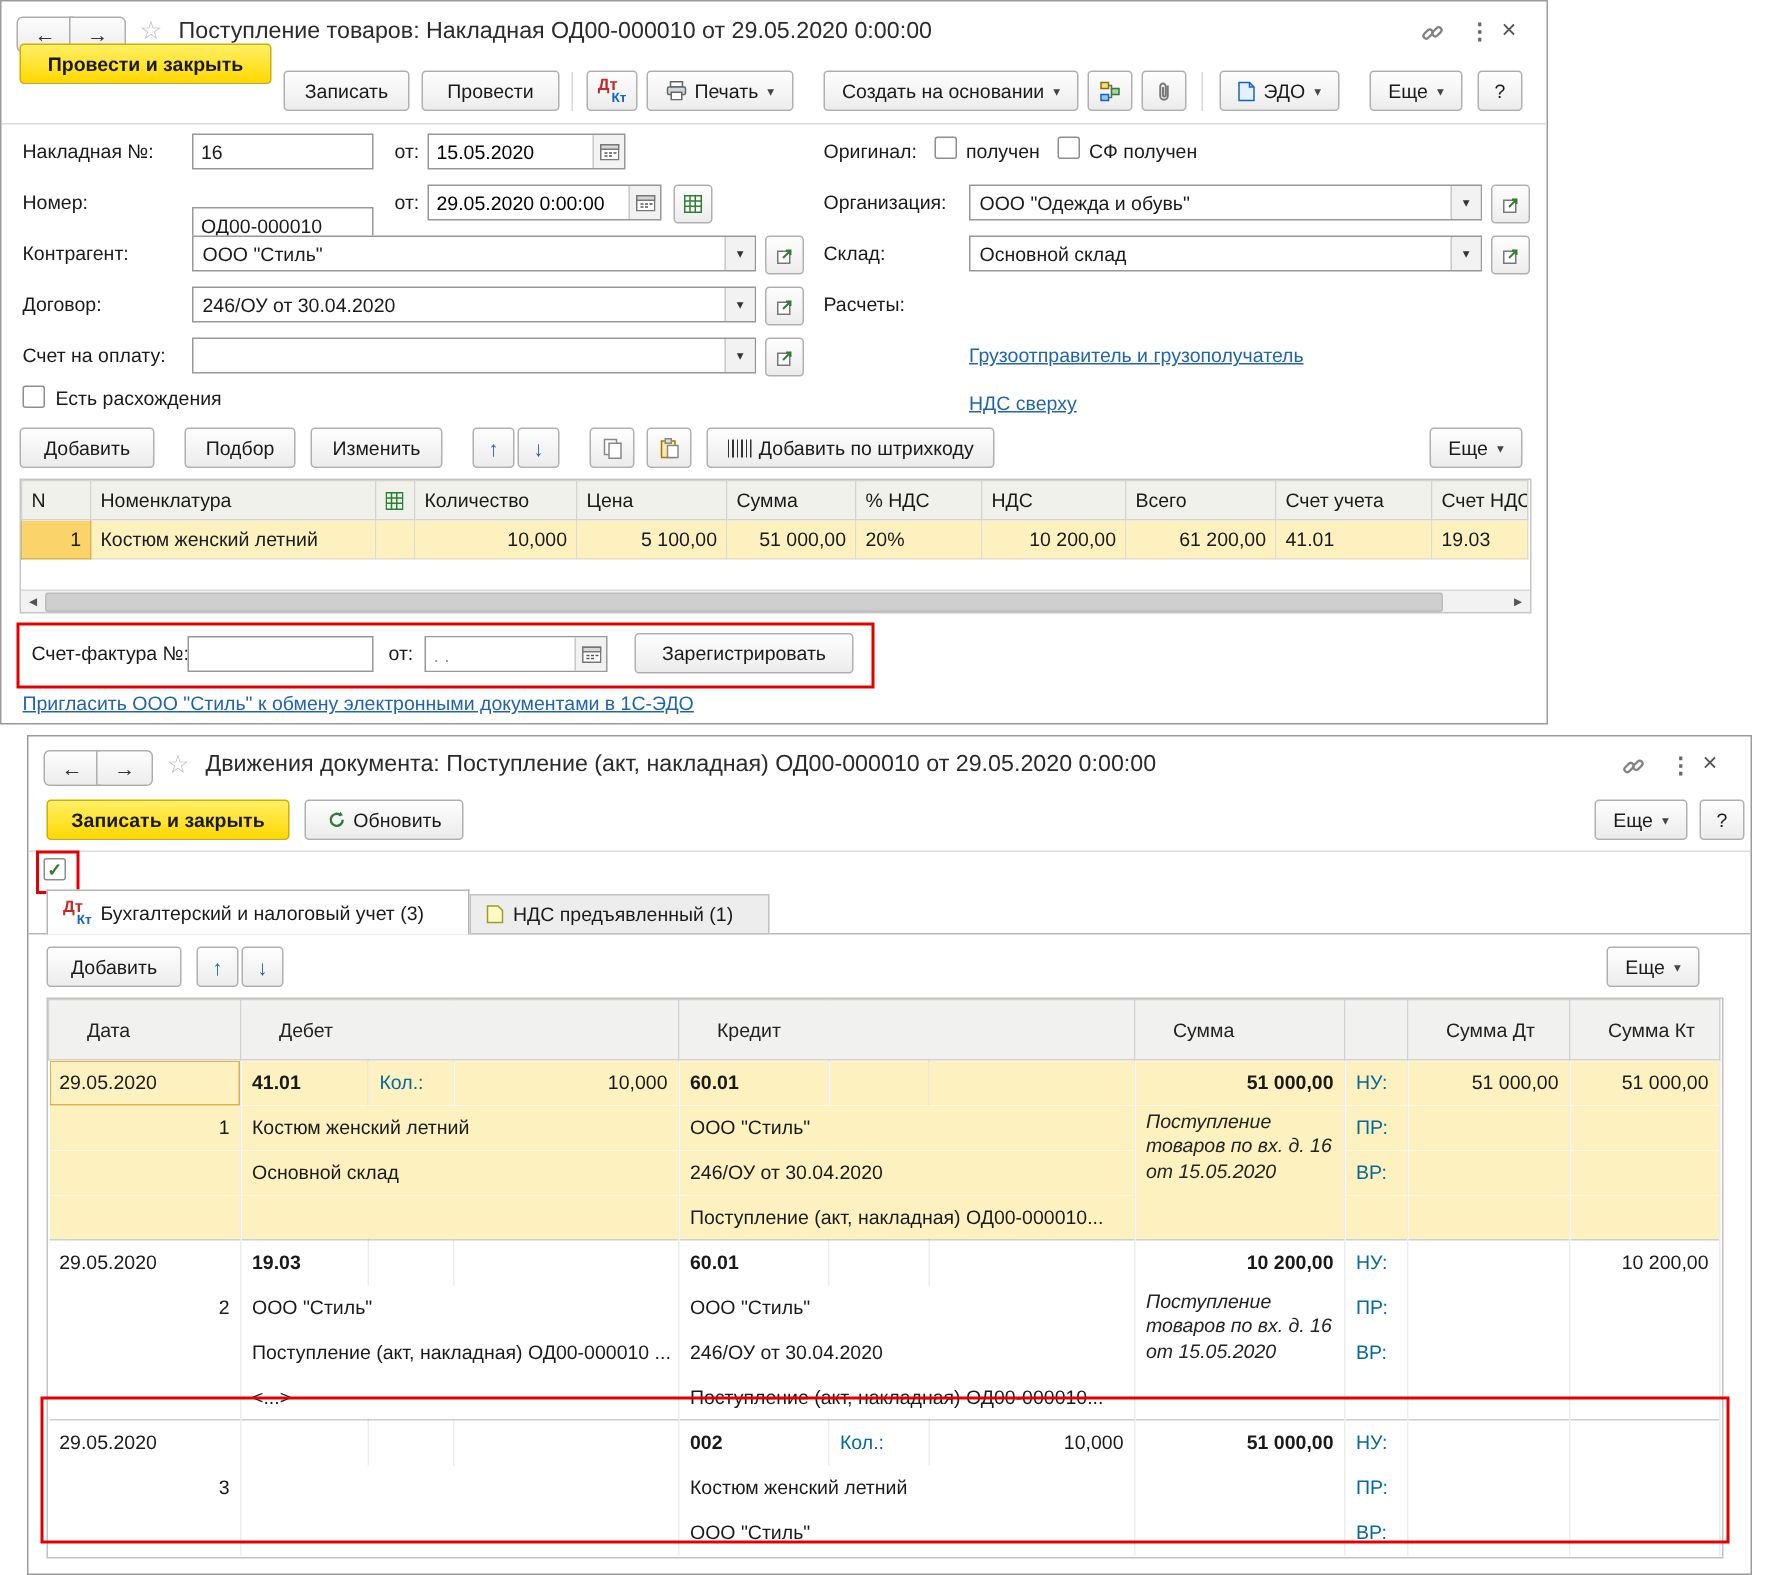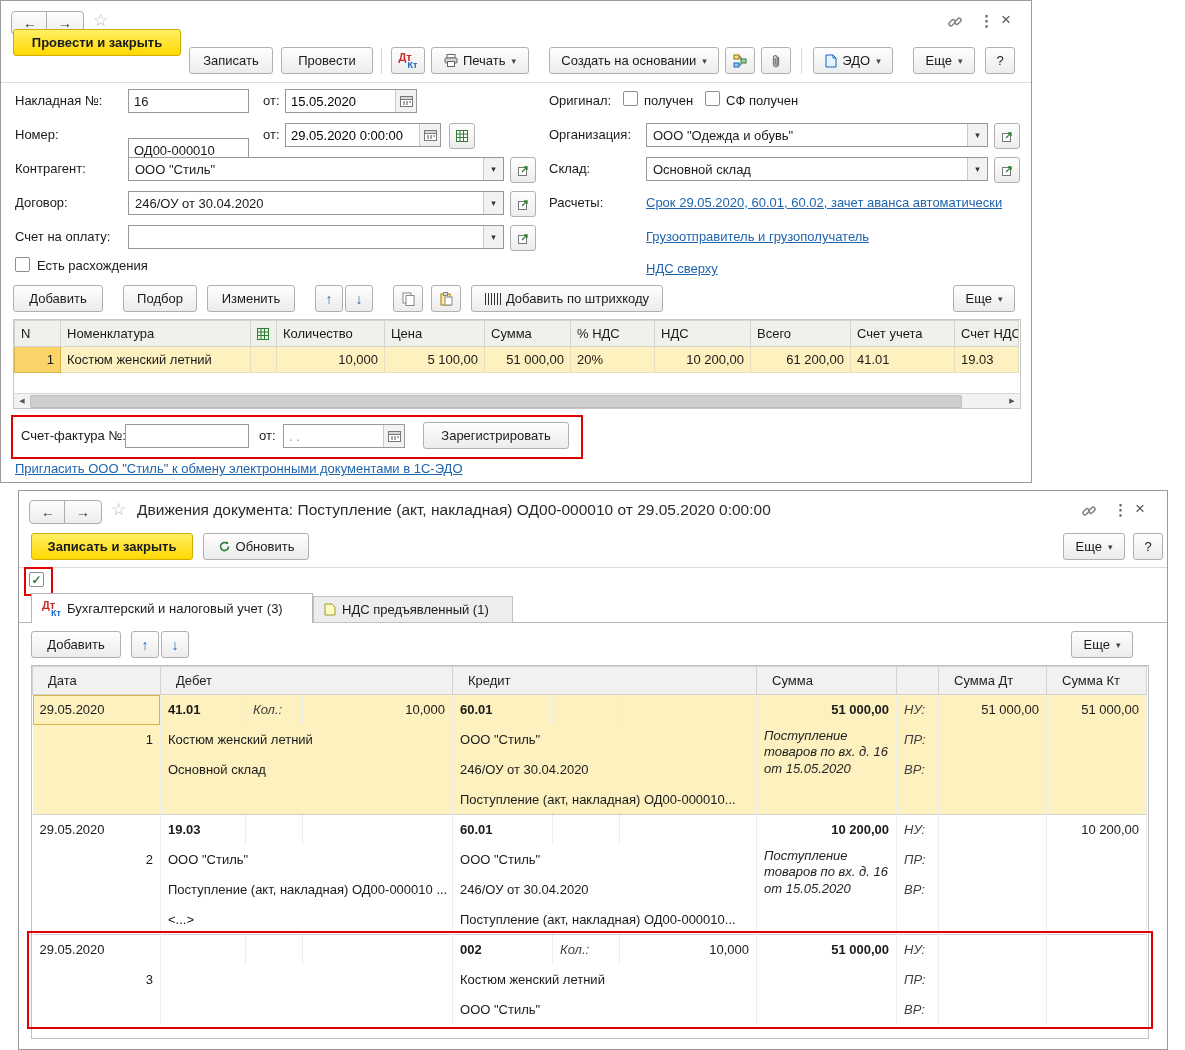--- a/index.html
+++ b/index.html
@@ -47,43 +47,44 @@
 .scrollthumb{position:absolute;left:16px;top:1px;height:11px;width:930px;background:#cfcfcf;border:1px solid #bdbdbd;border-radius:2px;cursor:pointer}
 .graypanel{position:absolute;background:#ebebeb}
 .grayval{position:absolute;height:24px;background:#e0e0e0;display:flex;align-items:center;justify-content:flex-end;padding:0 6px;box-sizing:border-box}
 
 .tab{position:absolute;display:flex;align-items:center;gap:6px;padding:0 10px;box-sizing:border-box;cursor:pointer}
 .tab.active{background:#fff;border:1px solid #b5b5b5;border-bottom:0;z-index:2}
 .tab.inactive{background:#ededed;border:1px solid #c2c2c2;z-index:1}
 
 .mtwrap{position:absolute;border:1px solid #c2c2c2;background:#fff;overflow:hidden}
 .mtable{border-collapse:collapse;table-layout:fixed;width:1114px;font-size:13px}
-.mtable th{background:#f1f1f0;border:1px solid #d2d2d2;font-weight:400;text-align:left;padding:4px 15px;height:28px;white-space:nowrap;overflow:hidden;color:#222;box-sizing:border-box}
+.mtable th{background:#f1f1f0;border:1px solid #d2d2d2;font-weight:400;text-align:left;padding:4px 25px;height:40px;white-space:nowrap;overflow:hidden;color:#222;box-sizing:border-box}
 .mtable td{padding:3px 7px;height:30px;vertical-align:middle;white-space:nowrap;overflow:hidden;border-right:1px solid rgba(0,0,0,0.07);box-sizing:border-box}
 .mtable tbody.sel td{background:#fdf1bf}
 .mtable td.cur{background:#fbd469;box-shadow:inset 0 0 0 1px #d8b44a}
 .mtable td.acc{font-weight:700}
 .mtable .r{text-align:right}
-.mtable td.gi{font-style:italic;color:#404040}
+.mtable td.gi{color:#0369a1}
 .mtable td.comm{font-style:italic;white-space:normal;vertical-align:top;line-height:1.3;color:#222}
 .mtable tr.first td{border-top:1px solid #cfcfcf}
 svg{display:block}
 </style>
 </head>
 <body>
 
 <div class="win" style="left:0;top:0;width:1030px;height:481px">
 
   <div class="navbtn rl" style="left:10px;top:10px">
       <span>←</span>
     </div>
   <div class="navbtn rr" style="left:46px;top:10px">
       <span>→</span>
     </div>
   <span class="winicon" style="left:92px;top:9px;font-size:17px;color:#b9b9b9">☆</span>
+  <span class="titletext" style="left:118px;top:11px">Поступление товаров: Накладная ОД00-000010 от 29.05.2020 0:00:00</span>
   <span class="winicon" style="left:946px;top:13px">
     <svg width="16" height="16" viewBox="0 0 16 16" fill="none" stroke="#828282" stroke-width="1.5">
         <rect x="1.5" y="6.8" width="7" height="3.8" rx="1.9" transform="rotate(-45 5 8.7)"></rect>
         <rect x="7.5" y="5.3" width="7" height="3.8" rx="1.9" transform="rotate(-45 11 7.2)"></rect>
       </svg>
   </span>
   <span class="winicon" style="left:978px;top:11px;font-size:15px;font-weight:700">⋮</span>
   <span class="winicon" style="left:1000px;top:9px;font-size:17px;color:#555">×</span>
 
   <button class="btn yellow" style="left:12px;top:28px;width:168px">Провести и закрыть</button>
@@ -235,21 +236,20 @@
     <span class="choosebtn">▾</span>
   </div>
   <span class="iconbtn" style="left:993px;top:156px">
     <svg width="11" height="11" viewBox="0 0 11 11">
         <rect x="0.5" y="2.5" width="8" height="8" fill="#fff" stroke="#777"></rect>
         <path d="M4 7 9 2M6 2h3v3" stroke="#2e7d32" fill="none" stroke-width="1.3"></path>
       </svg>
   </span>
 
   <span class="lbl" style="left:548px;top:194px">Расчеты:</span>
-  <a class="link" style="left:645px;top:194px">Срок 29.05.2020, 60.01, 60.02, зачет аванса автоматически</a>
   <a class="link" style="left:645px;top:228px">Грузоотправитель и грузополучатель</a>
   <a class="link" style="left:645px;top:260px">НДС сверху</a>
 
   <button class="btn" style="left:12px;top:284px;width:90px">Добавить</button>
   <button class="btn" style="left:122px;top:284px;width:74px">Подбор</button>
   <button class="btn" style="left:206px;top:284px;width:88px">Изменить</button>
   <button class="btn" style="left:314px;top:284px;width:28px;padding:0">
       <span class="bluearr">↑</span>
     </button>
   <button class="btn" style="left:344px;top:284px;width:28px;padding:0">

